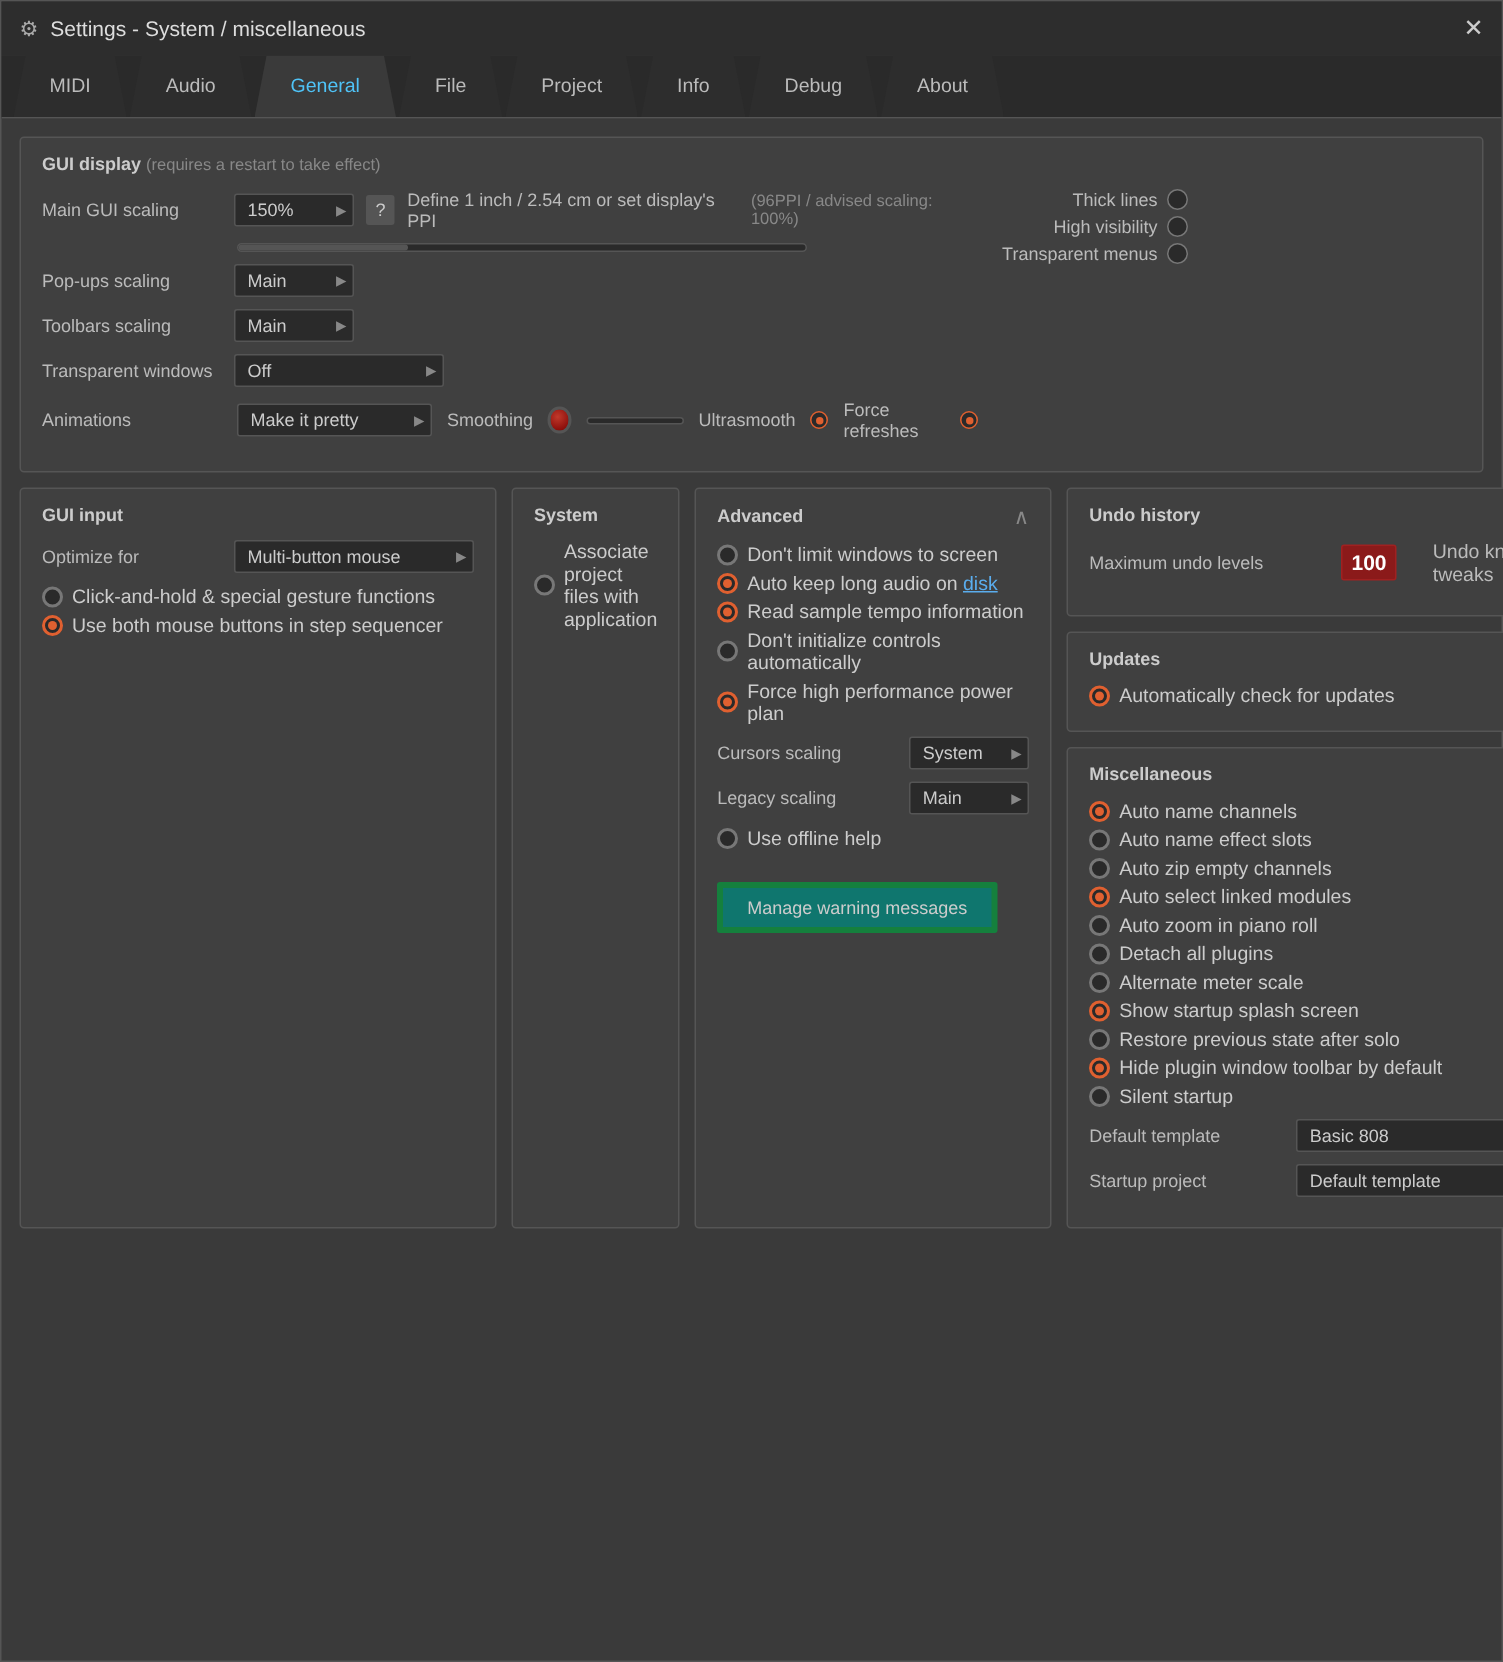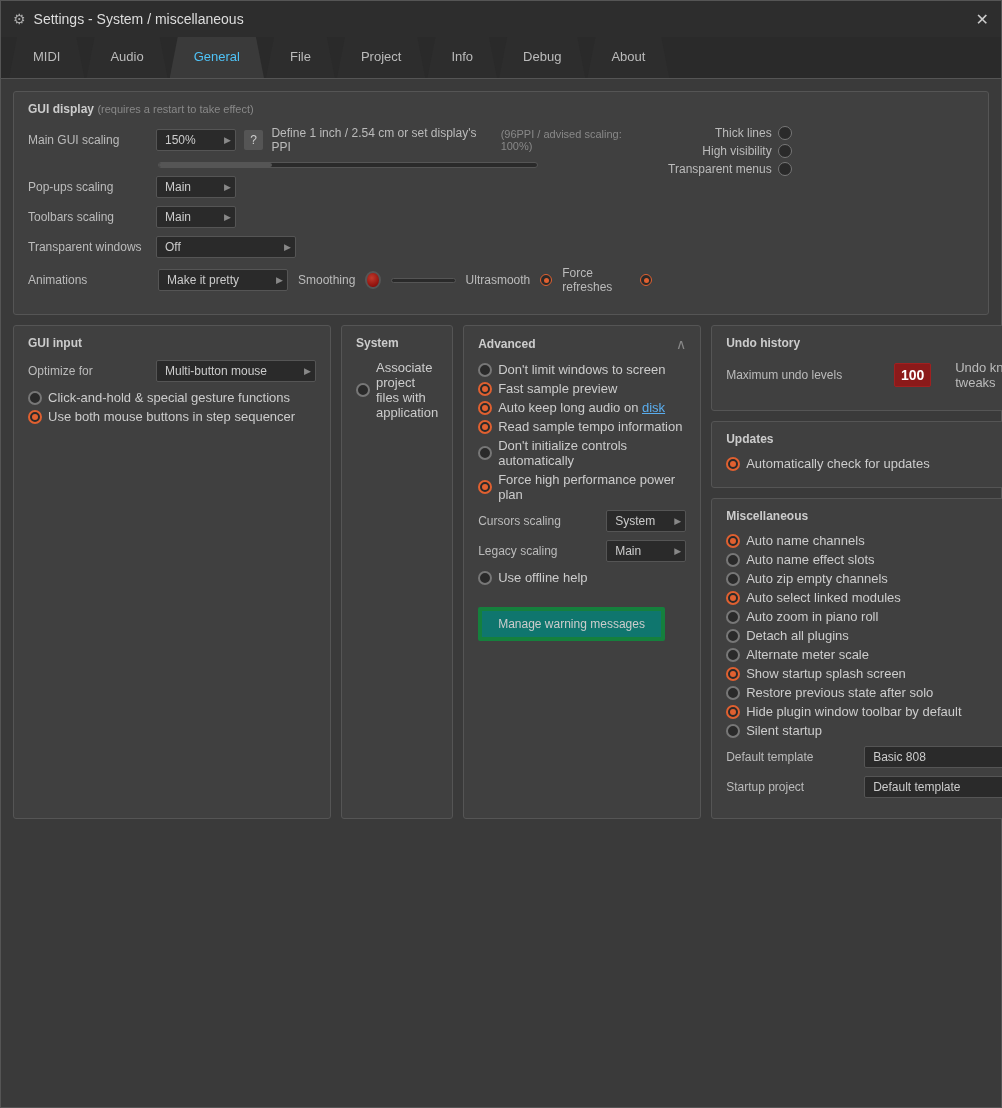--- a/index.html
+++ b/index.html
@@ -453,24 +453,20 @@
             <div class="section-title" style="margin-bottom:0;">Advanced</div>
             <span class="collapse-icon">∧</span>
           </div>
           <div style="margin-top:10px;">
             <div class="checkbox-row">
               <div class="radio-circle"></div>
               <span>Don't limit windows to screen</span>
             </div>
             <div class="checkbox-row">
               <div class="radio-circle active"></div>
-              <span>Fast sample preview</span>
-            </div>
-            <div class="checkbox-row">
-              <div class="radio-circle active"></div>
               <span>Auto keep long audio on <span class="link-text">disk</span></span>
             </div>
             <div class="checkbox-row">
               <div class="radio-circle active"></div>
               <span>Read sample tempo information</span>
             </div>
             <div class="checkbox-row">
               <div class="radio-circle"></div>
               <span>Don't initialize controls automatically</span>
             </div>

